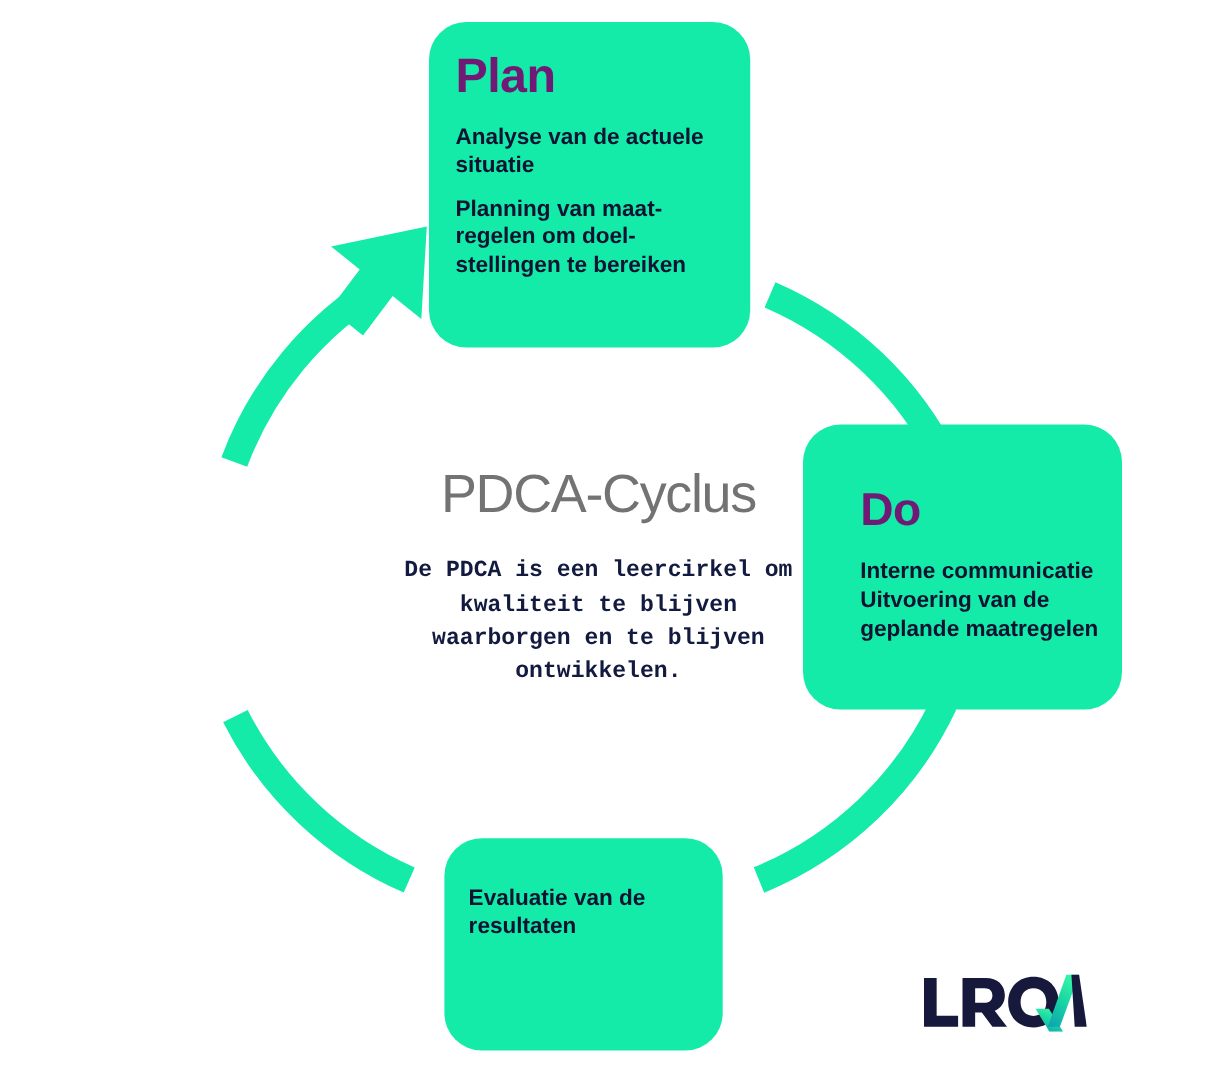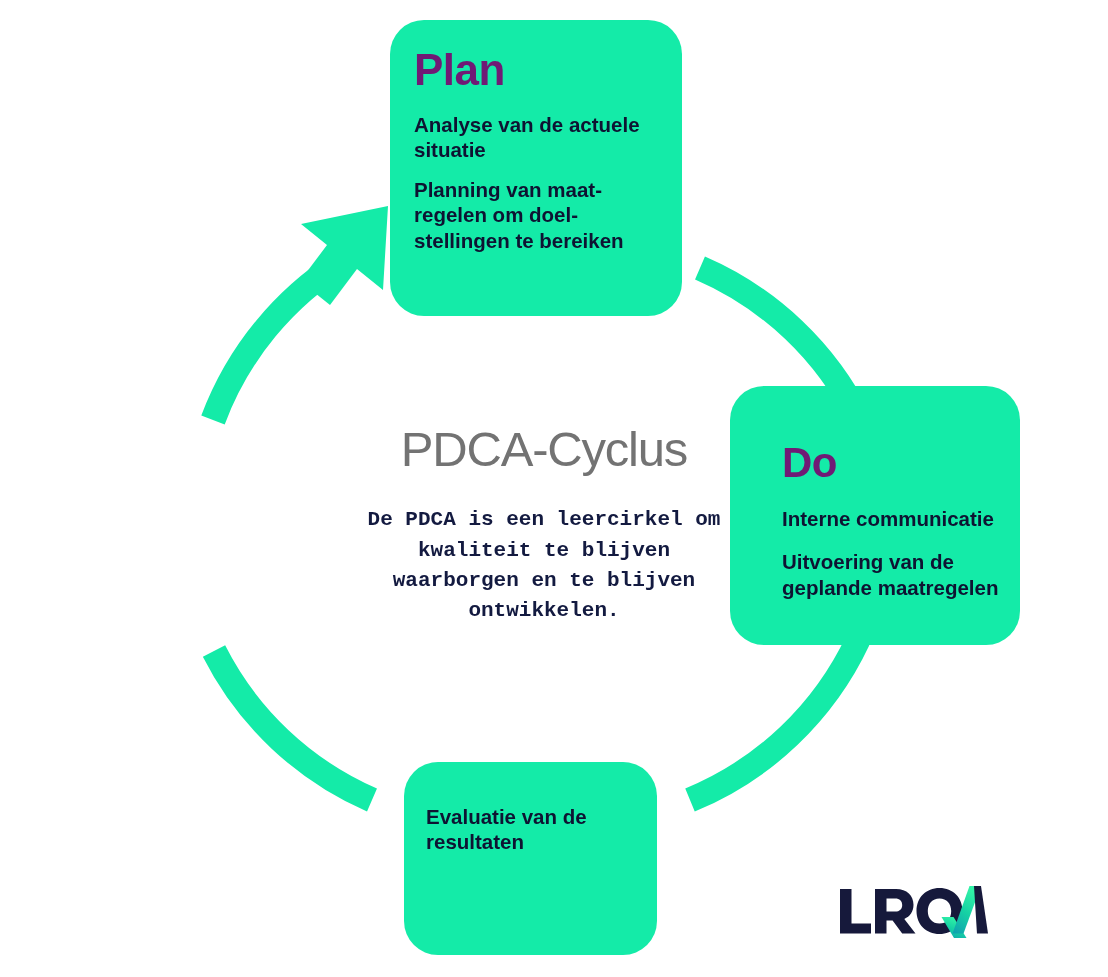--- a/index.html
+++ b/index.html
@@ -156,21 +156,21 @@
     <h2 class="qtitle">Plan</h2>
     <div class="qitems">
       <p class="qitem">Analyse van de actuele situatie</p>
       <p class="qitem">Planning van maat-regelen om doel-stellingen te bereiken</p>
     </div>
   </div>
 
   <div class="qbox" id="box-do">
     <div class="inner">
       <h2 class="qtitle">Do</h2>
-      <div class="qitems" style="gap:18px">
+      <div class="qitems" style="gap:2px">
         <p class="qitem">Interne communicatie</p>
         <p class="qitem">Uitvoering van de geplande maatregelen</p>
       </div>
     </div>
   </div>
 
   <div class="qbox" id="box-check">
     <div class="inner">
       <div class="qitems">
         <p class="qitem">Evaluatie van de resultaten</p>

